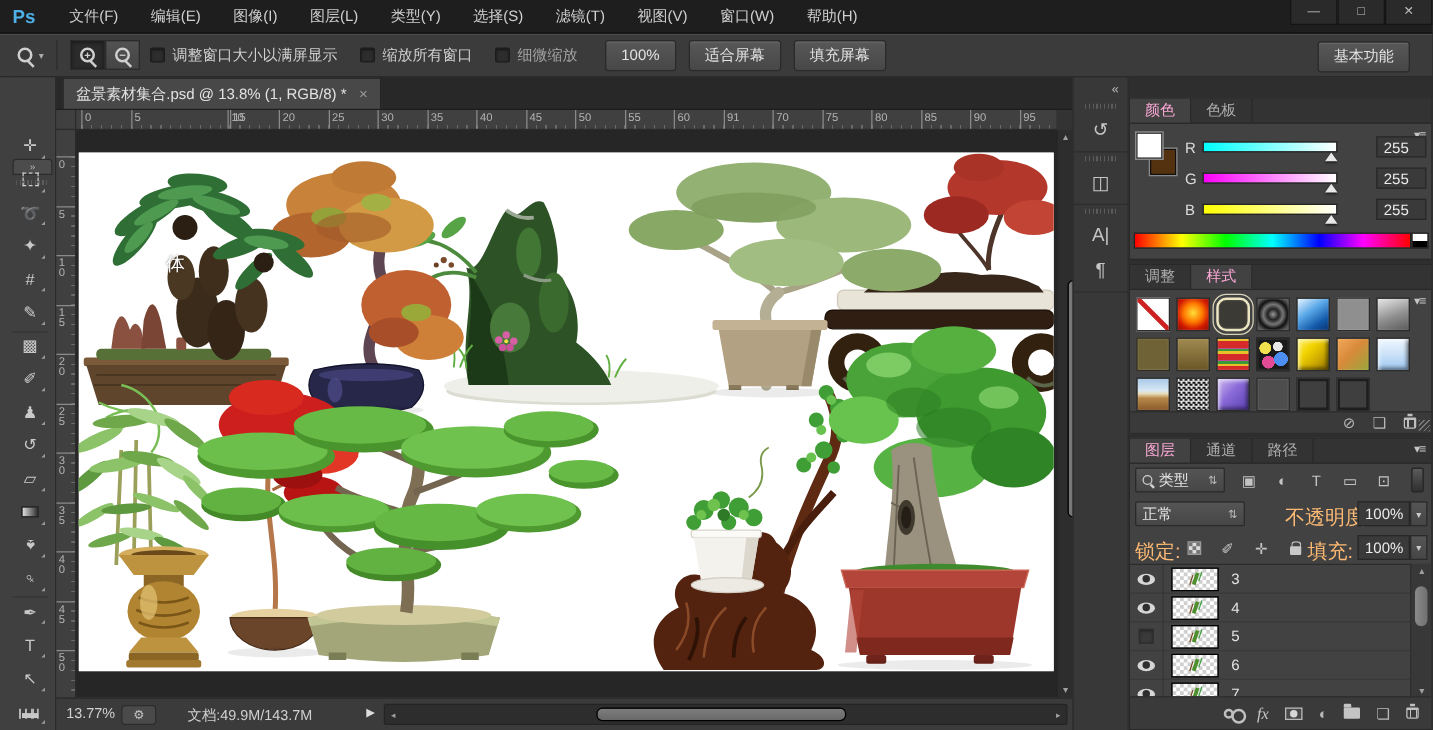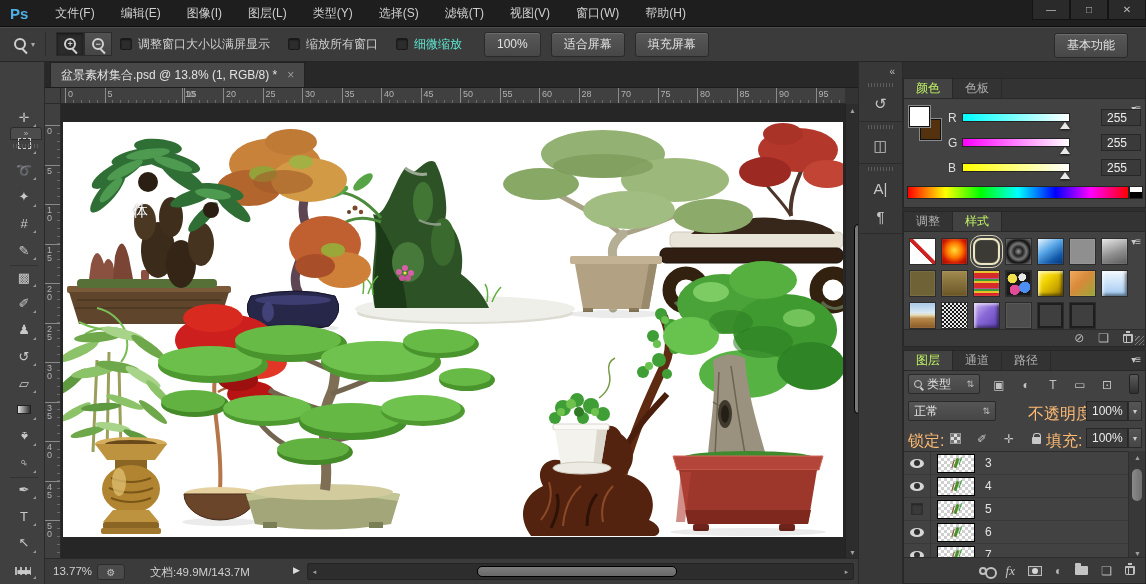--- a/index.html
+++ b/index.html
@@ -20,21 +20,21 @@
   .icon-mag{width:12px;height:12px;border:2px solid #cfcfcf;border-radius:50%;position:relative}
   .icon-mag::before{content:'';position:absolute;bottom:-4px;right:-4px;width:7px;height:2px;background:#cfcfcf;transform:rotate(45deg)}
   .icon-mag .sign{position:absolute;inset:0;display:flex;align-items:center;justify-content:center;font-size:9px;font-weight:bold;line-height:1;color:#cfcfcf}
   .mini-arrow{font-size:8px;color:#aaa}
   .zoom-btn{width:28px;height:24px;display:flex;align-items:center;justify-content:center;border:1px solid #2b2b2b;background:linear-gradient(#525252,#454545)}
   .zoom-btn.pressed{background:#2b2b2b;box-shadow:inset 0 1px 3px #161616}
   #zoom-pair{display:flex;margin:0 8px 0 10px}
   .opt-check{display:flex;align-items:center;gap:6px;margin-right:18px}
   .cb{width:12px;height:12px;background:#2d2d2d;border:1px solid #1b1b1b;border-radius:2px;box-shadow:inset 0 1px 2px #141414;flex:none}
   .opt-check .lbl{font-size:12px;color:#cfcfcf;white-space:nowrap}
-  .opt-check.disabled .lbl{color:#5eead4}
+  .opt-check.disabled .lbl{color:#a3a3a3}
   .btn{background:linear-gradient(#585858,#474747);border:1px solid #2a2a2a;border-radius:3px;color:#e3e3e3;font-size:12px;padding:3px 12px;box-shadow:inset 0 1px 0 #6c6c6c;white-space:nowrap}
   #view-btns{display:flex;gap:10px;margin-left:4px}
   #workspace-btn{position:absolute;right:18px;top:6px}
 
   
   #toolbar{position:absolute;left:0;top:62px;width:45px;height:522px;background:#404040;border-right:1px solid #2a2a2a}
   #toolbar-edge{position:absolute;left:0;top:62px;width:9px;height:522px;background:#303030;border-right:1px solid #232323}
   #toolbar-head{position:absolute;left:10px;top:65px;width:32px;height:13px;background:#4c4c4c;border:1px solid #2c2c2c;border-radius:3px 3px 0 0;display:flex;align-items:center;justify-content:center;font-size:8px;color:#bbb}
   #toolbar .grip{position:absolute;left:13px;top:82px;width:26px;height:4px;background:repeating-linear-gradient(90deg,#5c5c5c 0 1px,transparent 1px 3px)}
   .tool{position:absolute;left:10px;width:28px;height:24px;display:flex;align-items:center;justify-content:center;color:#c9c9c9;font-size:13px}
@@ -89,21 +89,21 @@
   .strip-group{border-bottom:1px solid #2c2c2c;padding:3px 0 6px;display:flex;flex-direction:column;align-items:center;gap:6px}
   .strip-group .grip{width:26px;height:4px;background:repeating-linear-gradient(90deg,#5c5c5c 0 1px,transparent 1px 3px)}
   .strip-icon{width:26px;height:22px;display:flex;align-items:center;justify-content:center;color:#c5c5c5;font-size:15px}
   #strip-groups{margin-top:18px}
 
   
   #dock{position:absolute;left:903px;top:62px;width:243px;height:522px;background:#2e2e2e}
   .panel{position:absolute;left:0;width:243px;background:#424242;border:1px solid #282828}
   .tabrow{position:relative;height:20px;background:#333;display:flex;border-bottom:1px solid #282828}
   .ptab{padding:0 12px;font-size:12px;line-height:19px;color:#aeaeae;border-right:1px solid #282828}
-  .ptab.active{background:#424242;color:#bef264}
+  .ptab.active{background:#424242;color:#f9a8d4}
   .panel-menu{position:absolute;right:5px;top:3px;font-size:10px;color:#c5c5c5;letter-spacing:-1px}
 
   
   #panel-color{top:16px;height:130px}
   #fgbg{position:absolute;left:5px;top:27px;width:36px;height:36px}
   #fg-swatch{position:absolute;left:0;top:0;width:21px;height:21px;border:1px solid #111;outline:1px solid #8a8a8a;background:#fff;z-index:2}
   #bg-swatch{position:absolute;left:11px;top:13px;width:21px;height:21px;border:1px solid #111;outline:1px solid #8a8a8a}
   .ch-row{position:absolute;left:44px;height:18px;width:195px}
   .ch-row .lab{position:absolute;left:0;top:2px;font-size:12px;color:#dcdcdc}
   .ch-row .track{position:absolute;left:14px;top:4px;width:108px;height:9px;border:1px solid #232323}
@@ -342,21 +342,21 @@
     <div class="htick" style="left: 399px;">
       <span>50</span>
     </div>
     <div class="htick" style="left: 438.5px;">
       <span>55</span>
     </div>
     <div class="htick" style="left: 478px;">
       <span>60</span>
     </div>
     <div class="htick" style="left: 517.5px;">
-      <span>28</span>
+      <span>91</span>
     </div>
     <div class="htick" style="left: 557px;">
       <span>70</span>
     </div>
     <div class="htick" style="left: 596.5px;">
       <span>75</span>
     </div>
     <div class="htick" style="left: 636px;">
       <span>80</span>
     </div>

